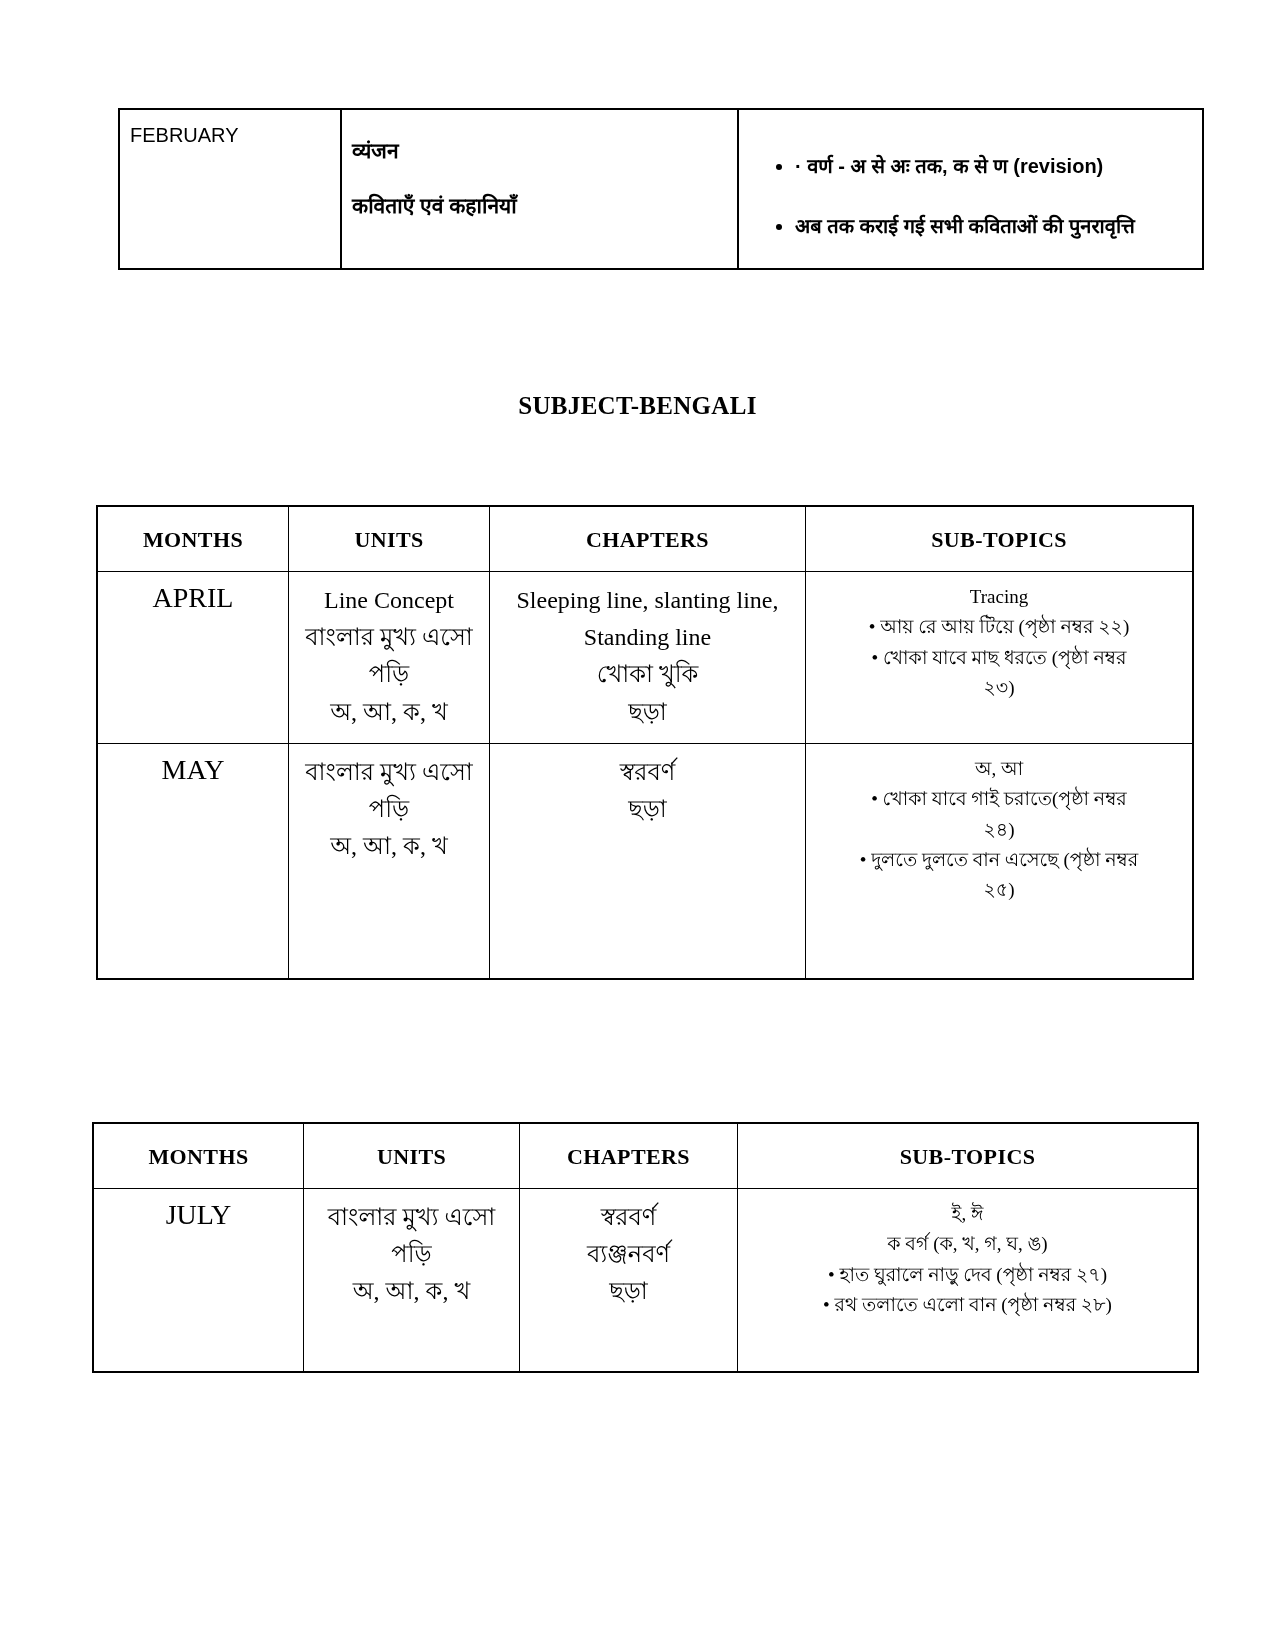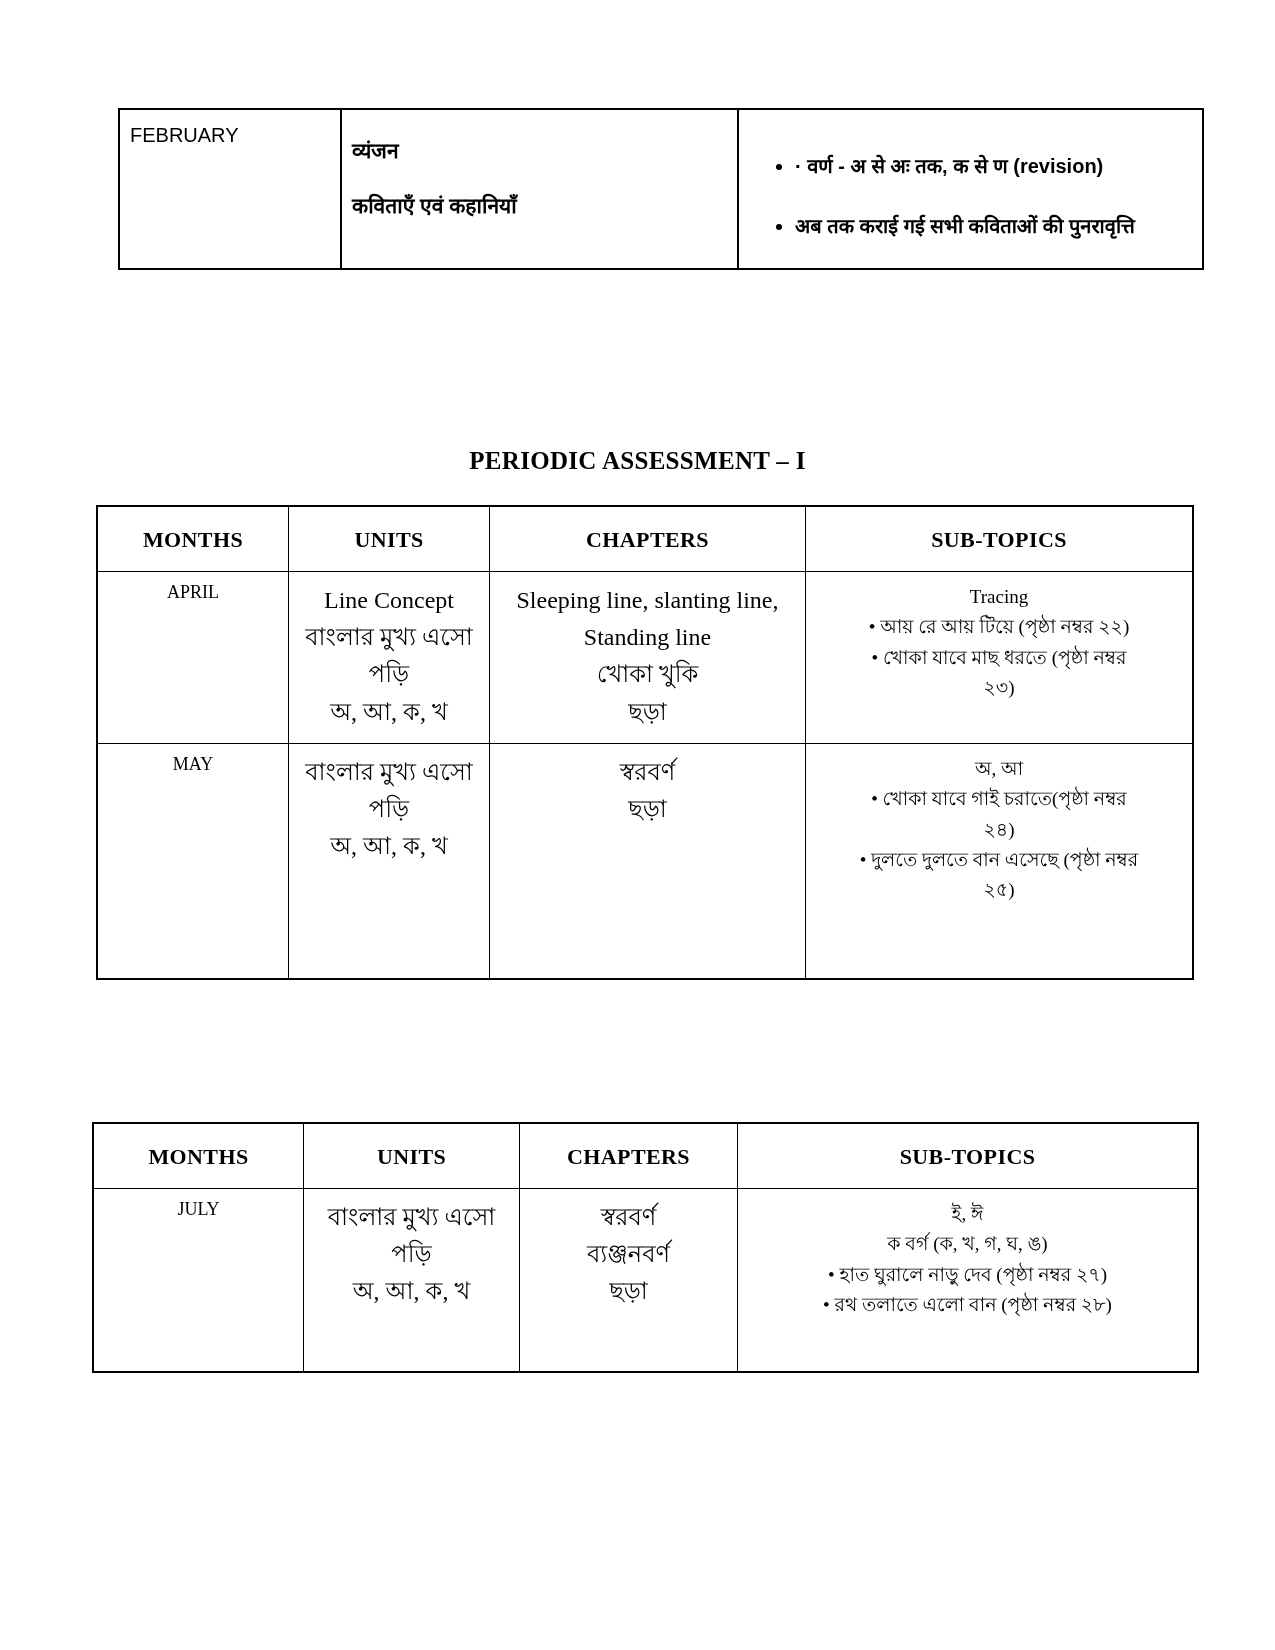--- a/index.html
+++ b/index.html
@@ -115,21 +115,21 @@
   #table1 .c-units    { width: 188px; }
   #table1 .c-chapters { width: 303px; }
   #table1 .c-subs     { width: 374px; }
 
   #table2 .c-months   { width: 197px; }
   #table2 .c-units    { width: 203px; }
   #table2 .c-chapters { width: 205px; }
   #table2 .c-subs     { width: 447px; }
 
   .cell-month {
-    font-size: 18px;
+    font-size: 28px;
     padding-top: 22px;
   }
   .cell-text {
     font-size: 24px;
     line-height: 1.55;
     padding-top: 20px;
   }
   .cell-text .ln { display: block; }
   .cell-text .bn {
     font-family: "Liberation Serif", "DejaVu Serif", serif;
@@ -165,22 +165,22 @@
         <td class="col-sub-top">
           <ul class="dev-bullets">
             <li>· वर्ण - अ से अः तक, क से ण (revision)</li>
             <li>अब तक कराई गई सभी कविताओं की पुनरावृत्ति</li>
           </ul>
         </td>
       </tr>
     </tbody>
   </table>
 
-
-  <div class="heading" id="pa1-heading">PERIODIC ASSESSMENT – I</div>
+  <div class="heading" id="subject-heading">SUBJECT-BENGALI</div>
+
 
   <table class="syl-table" id="table1">
     <thead>
       <tr>
         <th class="c-months">MONTHS</th>
         <th class="c-units">UNITS</th>
         <th class="c-chapters">CHAPTERS</th>
         <th class="c-subs">SUB-TOPICS</th>
       </tr>
     </thead>

